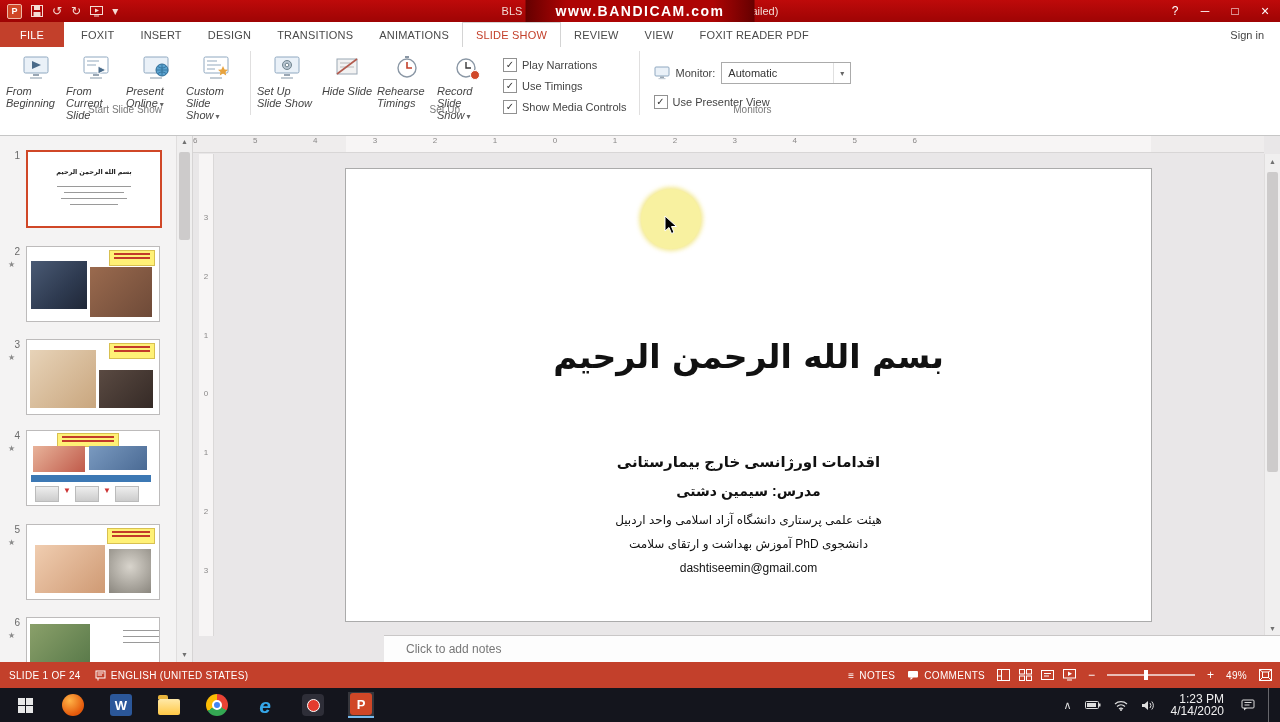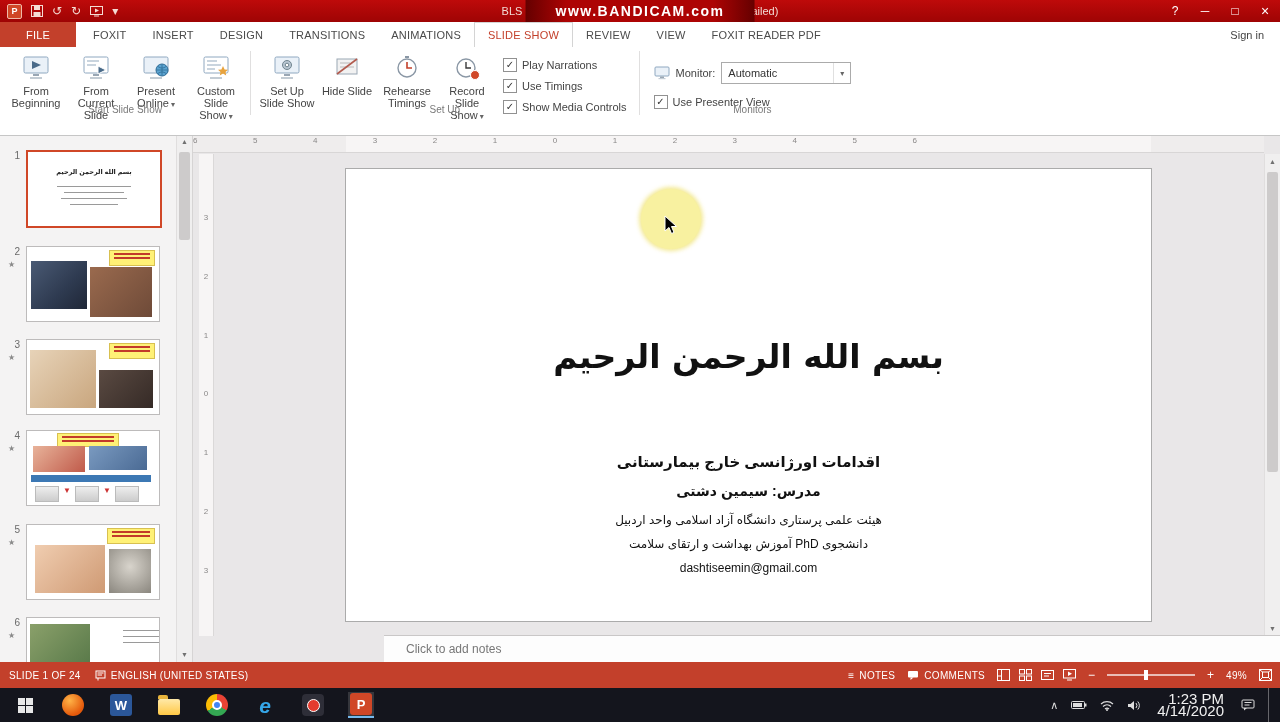--- a/index.html
+++ b/index.html
@@ -15,34 +15,34 @@
   .bandicam{position:absolute;left:50%;top:0;transform:translateX(-50%);height:22px;padding:0 30px;
             background:linear-gradient(90deg,#650000,#AD0404 18%,#AD0404 82%,#650000);
             color:#FFFFFF;font-weight:bold;font-size:14px;letter-spacing:1.5px;display:flex;align-items:center;z-index:3;}
   .win-controls{margin-left:auto;display:flex;height:100%;z-index:4;}
   .wc{width:30px;height:100%;display:flex;align-items:center;justify-content:center;font-size:12px;color:#fff;}
   .wc.close{font-size:14px;}
 
   
   .tabs-row{position:absolute;left:0;top:22px;width:100%;height:25px;background:#FFFFFF;display:flex;align-items:stretch;z-index:30;}
   .tab{padding:0 13px;display:flex;align-items:center;font-size:11px;color:#4A4A4A;letter-spacing:.2px;}
-  .tab.file-tab{background:#C3402B;color:#fff;padding:0 26px;margin-right:4px;}
+  .tab.file-tab{background:#C3402B;color:#fff;padding:0 20px;margin-right:4px;}
   .tab.active{background:#FFF;color:#C3402B;border:1px solid #D4D4D4;border-bottom:none;position:relative;z-index:2;}
   .sign-in{margin-left:auto;padding:0 16px;display:flex;align-items:center;font-size:11px;color:#444;}
 
   
   .ribbon{position:absolute;left:0;top:46px;width:100%;height:88px;background:#FFFFFF;border-top:1px solid #E2E2E2;border-bottom:1px solid #C6C6C6;z-index:29;}
   .rb-inner{position:absolute;left:0;top:0;right:0;bottom:16px;display:flex;align-items:stretch;}
   .rb-group{display:flex;align-items:flex-start;padding:3px 4px 0 6px;position:relative;}
   .rb-sep{width:1px;background:#E0DFDF;margin:4px 0;}
   .group-label{position:absolute;left:0;right:0;bottom:1px;height:14px;text-align:center;font-size:10px;color:#7A7A7A;}
   .grp-wrap{position:relative;padding-bottom:16px;}
   .big-btn{width:60px;display:flex;flex-direction:column;align-items:center;padding-top:3px;cursor:default;}
   .big-btn .bicon{height:30px;display:flex;align-items:center;justify-content:center;}
-  .bb-label{margin-top:2px;font-size:11px;line-height:12px;color:#444;text-align:center;}
+  .bb-label{margin-top:2px;font-size:11px;line-height:12px;color:#444;text-align:left;font-style:italic;}
   .caret{font-size:8px;color:#666;margin-left:2px;}
   .cb-col{display:flex;flex-direction:column;gap:7px;padding:8px 8px 0 6px;}
   .cb{display:flex;align-items:center;gap:5px;font-size:11px;color:#444;white-space:nowrap;}
   .cb .box{width:12px;height:12px;border:1px solid #919191;background:#fff;font-size:10px;line-height:11px;text-align:center;color:#333;}
   .mon-col{display:flex;flex-direction:column;gap:11px;padding:12px 10px 0 8px;}
   .mon-row{display:flex;align-items:center;gap:6px;font-size:11px;color:#444;}
   .combo{width:128px;height:20px;border:1px solid #ABABAB;background:#fff;display:flex;align-items:center;font-size:11px;color:#333;}
   .combo .cv{flex:1;padding-left:6px;}
   .combo .cc{width:16px;height:100%;display:flex;align-items:center;justify-content:center;border-left:1px solid #E0E0E0;color:#666;font-size:8px;}
 
@@ -109,21 +109,21 @@
   .ic-folder{width:22px;height:16px;background:linear-gradient(#FFE9A8,#FFC846);border-radius:2px;position:relative;margin-top:4px;}
   .ic-folder::before{content:"";position:absolute;left:0;top:-4px;width:10px;height:4px;background:#E8B43C;border-radius:2px 2px 0 0;}
   .ic-chrome{width:22px;height:22px;border-radius:50%;background:conic-gradient(#EA4335 0 33%,#34A853 33% 66%,#FBBC05 66% 100%);position:relative;}
   .ic-chrome::after{content:"";position:absolute;inset:6px;background:#4285F4;border:2px solid #fff;border-radius:50%;}
   .ic-ie{color:#35A6E8;font-size:21px;font-weight:bold;font-style:italic;line-height:1;}
   .ic-bandicam{width:22px;height:22px;background:#2E2E38;border-radius:4px;display:flex;align-items:center;justify-content:center;}
   .ic-bandicam span{width:11px;height:11px;border-radius:50%;background:#E43B2E;border:1.5px solid #fff;}
   .ic-ppt{width:22px;height:22px;background:#D04727;border-radius:3px;color:#fff;font-size:13px;font-weight:bold;display:flex;align-items:center;justify-content:center;}
   .tray{margin-left:auto;display:flex;align-items:center;gap:13px;padding-right:6px;color:#E6E6E6;}
   .tray .tri{font-size:11px;color:#ddd;line-height:1;}
-  .clock{text-align:right;font-size:15px;line-height:12px;color:#F0F0F0;padding:0 4px;}
+  .clock{text-align:right;font-size:12px;line-height:12px;color:#F0F0F0;padding:0 4px;}
   .show-desktop{width:5px;height:34px;border-left:1px solid rgba(255,255,255,.35);}
   .aparat{position:absolute;left:4px;bottom:1px;font-size:25px;font-weight:bold;letter-spacing:3px;color:rgba(255,255,255,.95);z-index:5;
           text-shadow:-1px -1px 0 #000,1px -1px 0 #000,-1px 1px 0 #000,1px 1px 0 #000,0 0 5px rgba(0,0,0,.7);}
 
   svg{display:block;}
 </style>
 </head>
 <body>
 
 <div class="screen">

